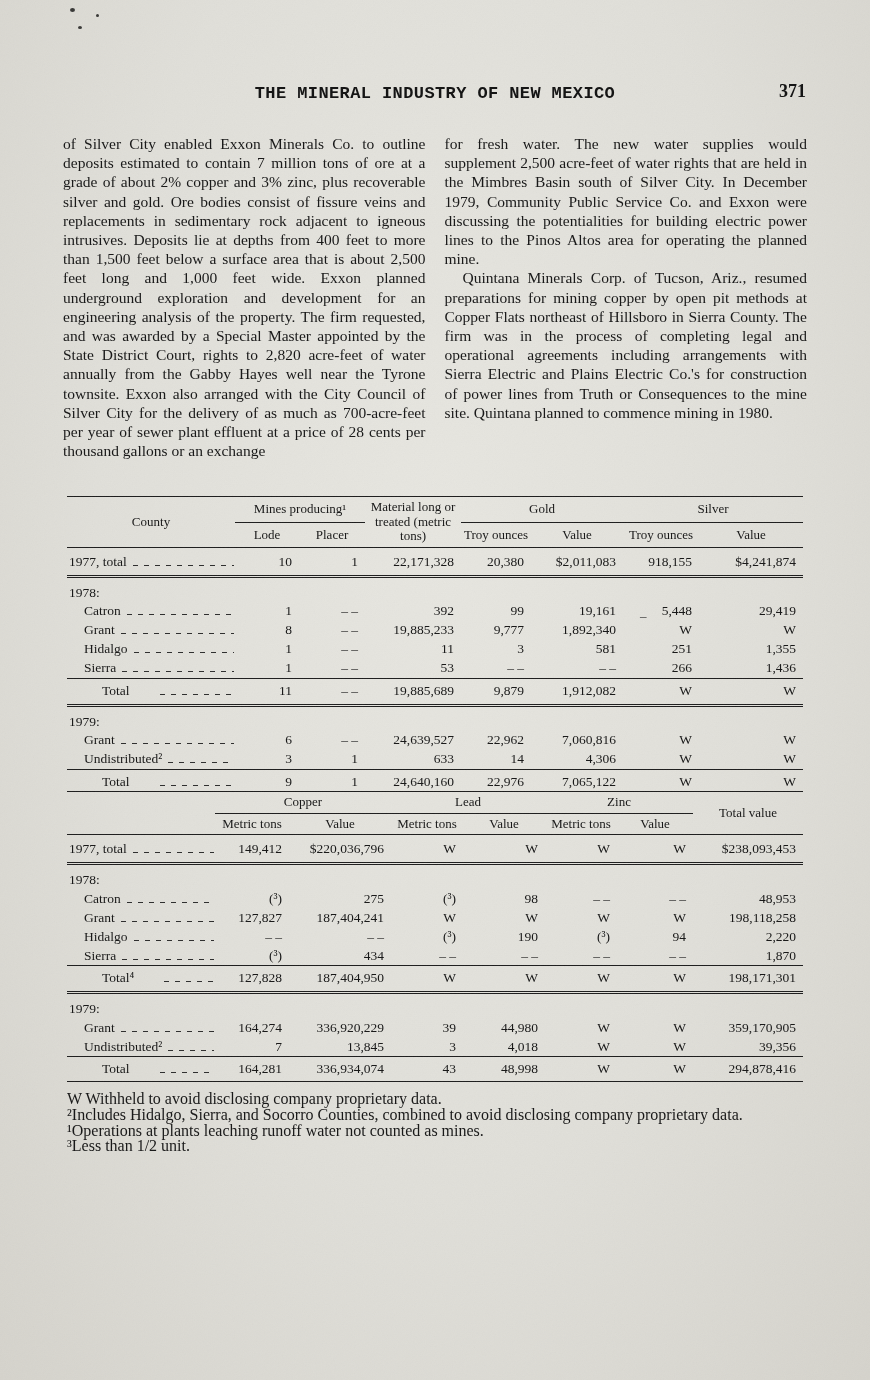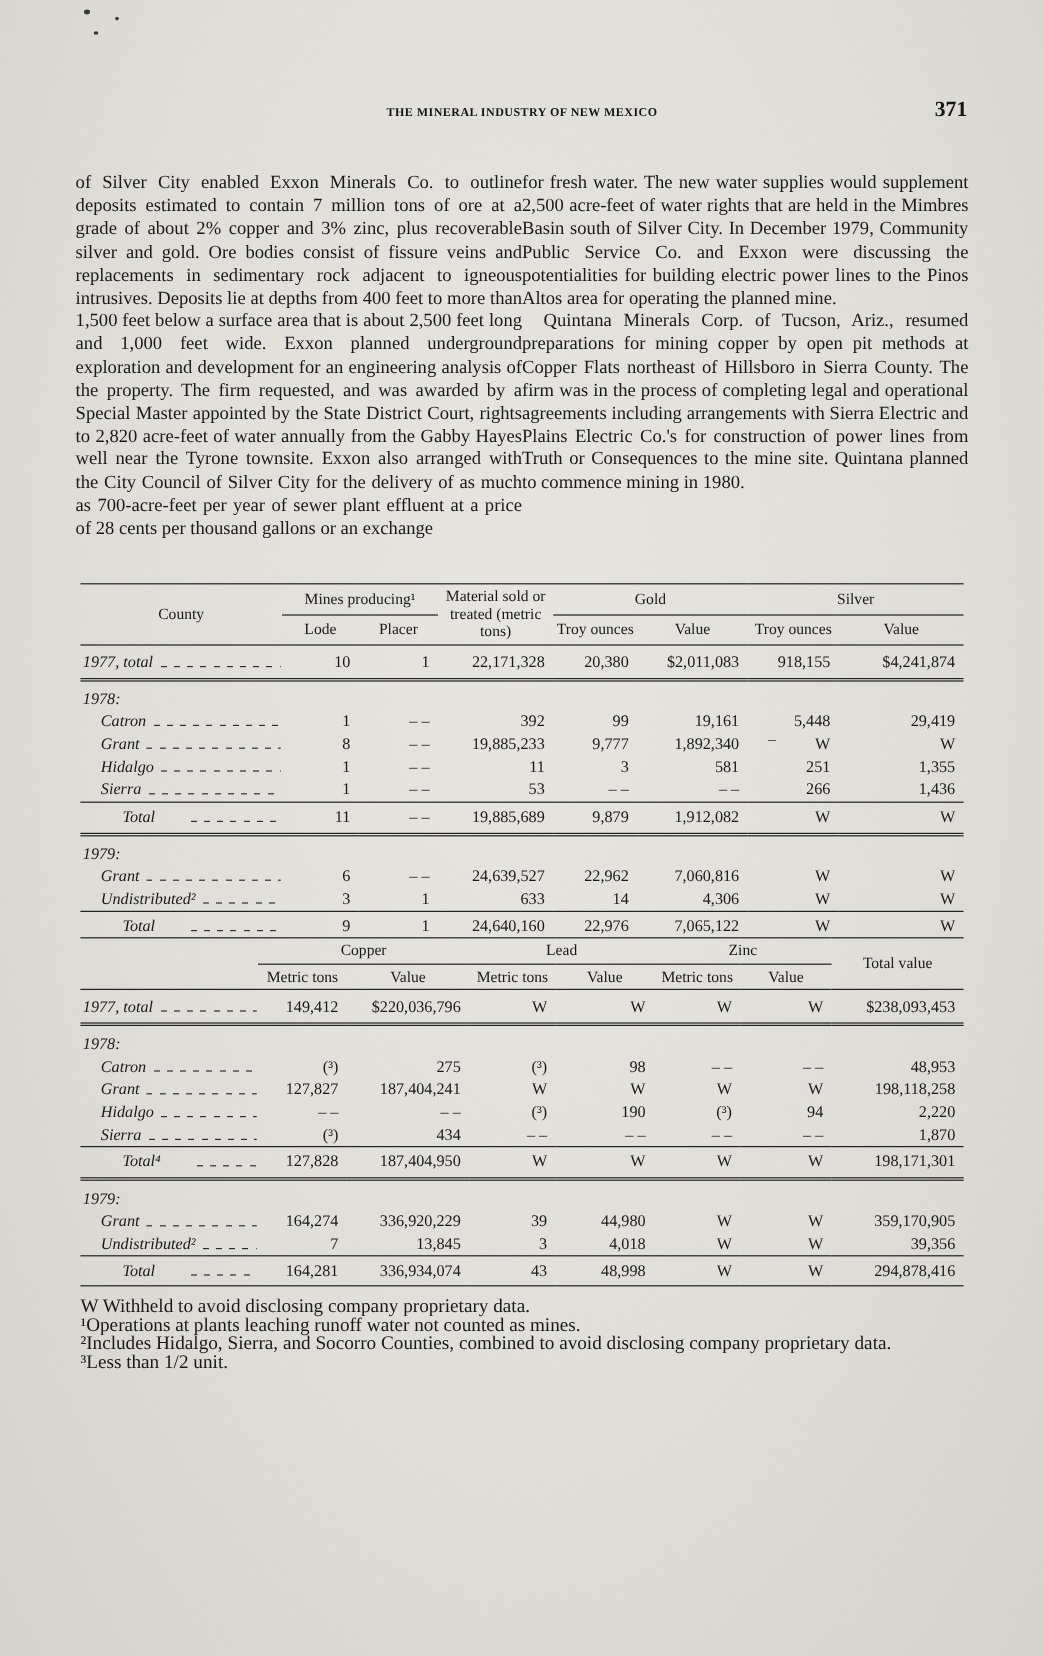--- a/index.html
+++ b/index.html
@@ -6,38 +6,38 @@
   body { background:#c9c8c2; }
   .page {
     position:relative; width:870px; height:1380px; overflow:hidden;
     background:radial-gradient(ellipse at 50% 38%, #e7e6e0 0%, #e0dfd9 55%, #d5d3cc 100%);
     font-family:"Liberation Serif","DejaVu Serif",serif; color:#151515;
   }
   .noise { position:absolute; inset:0; pointer-events:none; }
   .speck { position:absolute; background:#3a3a38; border-radius:50%; }
 
   .page-header { position:relative; margin:84px 70px 0 70px; text-align:center; }
-  .running-title { font-weight:bold; font-size:10px; letter-spacing:.4px; }
+  .running-title { font-weight:bold; font-size:17px; letter-spacing:.4px;font-family:Liberation Mono, monospace; }
   .page-number { position:absolute; right:-6px; top:-3px; font-weight:bold; font-size:18px; }
 
-  .columns { display:flex; margin:41px 63px 0 63px; }
+  .columns { display:flex; gap:19px; margin:31px 63px 0 63px; }
   .col { flex:1; text-align:justify; font-size:15.5px; line-height:19.2px; }
   .para { margin:0; }
   .para.indented { text-indent:18px; }
 
   .table-block { margin:36px 67px 0 67px; width:736px; }
   .table-title { text-align:center; font-weight:bold; font-size:15px; line-height:19px; margin-bottom:13px; }
 
   table.t { width:736px; border-collapse:collapse; table-layout:fixed; font-size:13.5px; }
   table.t1 { border-top:1.5px solid #1c1c1c; }
   table.t2 { border-top:1px solid #1c1c1c; }
   thead th { font-weight:normal; text-align:center; vertical-align:middle;
              padding:3px 2px; border-bottom:1px solid #1c1c1c; font-size:13px; line-height:14.5px; }
   tbody td { padding:1.5px 7px 1.5px 0; text-align:right; white-space:nowrap; vertical-align:bottom; }
-  tbody td.label-cell { text-align:center; padding:1.5px 0 1.5px 2px;font-style:italic; }
+  tbody td.label-cell { text-align:center; padding:1.5px 0 1.5px 2px; }
   .lbl-flex { display:flex; }
   .rlabel { white-space:nowrap; }
   .leader { flex:1 1 auto; margin:0 1px 0 6px; min-width:8px;
     background-image:repeating-linear-gradient(90deg,#2c2c2c 0 5px,transparent 5px 11px);
     background-size:100% 1px; background-position:0 calc(100% - 4px); background-repeat:no-repeat; }
   tr.section td { padding-top:7px; padding-bottom:1px; }
   tr.county .lbl-flex { padding-left:15px; }
   tr.total .lbl-flex { padding-left:33px;gap:24px; }
   tr.year-total td { padding-top:6px; padding-bottom:5px; }
   tr.rt-single td { border-top:1px solid #1c1c1c; padding-top:4px; }
@@ -91,21 +91,21 @@
           <col style="width:96px">
         <col style="width:70px">
           <col style="width:92px">
           <col style="width:76px">
           <col style="width:104px">
       </colgroup>
       <thead>
         <tr>
           <th rowspan="2">County</th>
           <th colspan="2">Mines producing¹</th>
-          <th rowspan="2">Material sold or treated (metric tons)</th>
+          <th rowspan="2">Material long or treated (metric tons)</th>
           <th colspan="2">Gold</th>
           <th colspan="2">Silver</th>
         </tr>
         <tr>
           <th>Lode</th>
           <th>Placer</th>
           <th>Troy ounces</th>
           <th>Value</th>
           <th>Troy ounces</th>
           <th>Value</th>
@@ -440,19 +440,19 @@
             <td>48,998</td>
             <td>W</td>
             <td>W</td>
             <td>294,878,416</td>
           </tr>
         </tbody>
     </table>
 
     <div class="footnotes">
       <p>W Withheld to avoid disclosing company proprietary data.</p>
+      <p>²Includes Hidalgo, Sierra, and Socorro Counties, combined to avoid disclosing company proprietary data.</p>
       <p>¹Operations at plants leaching runoff water not counted as mines.</p>
-      <p>²Includes Hidalgo, Sierra, and Socorro Counties, combined to avoid disclosing company proprietary data.</p>
       <p>³Less than 1/2 unit.</p>
     </div>
   </div>
 
 </div>
 
 </body></html>

